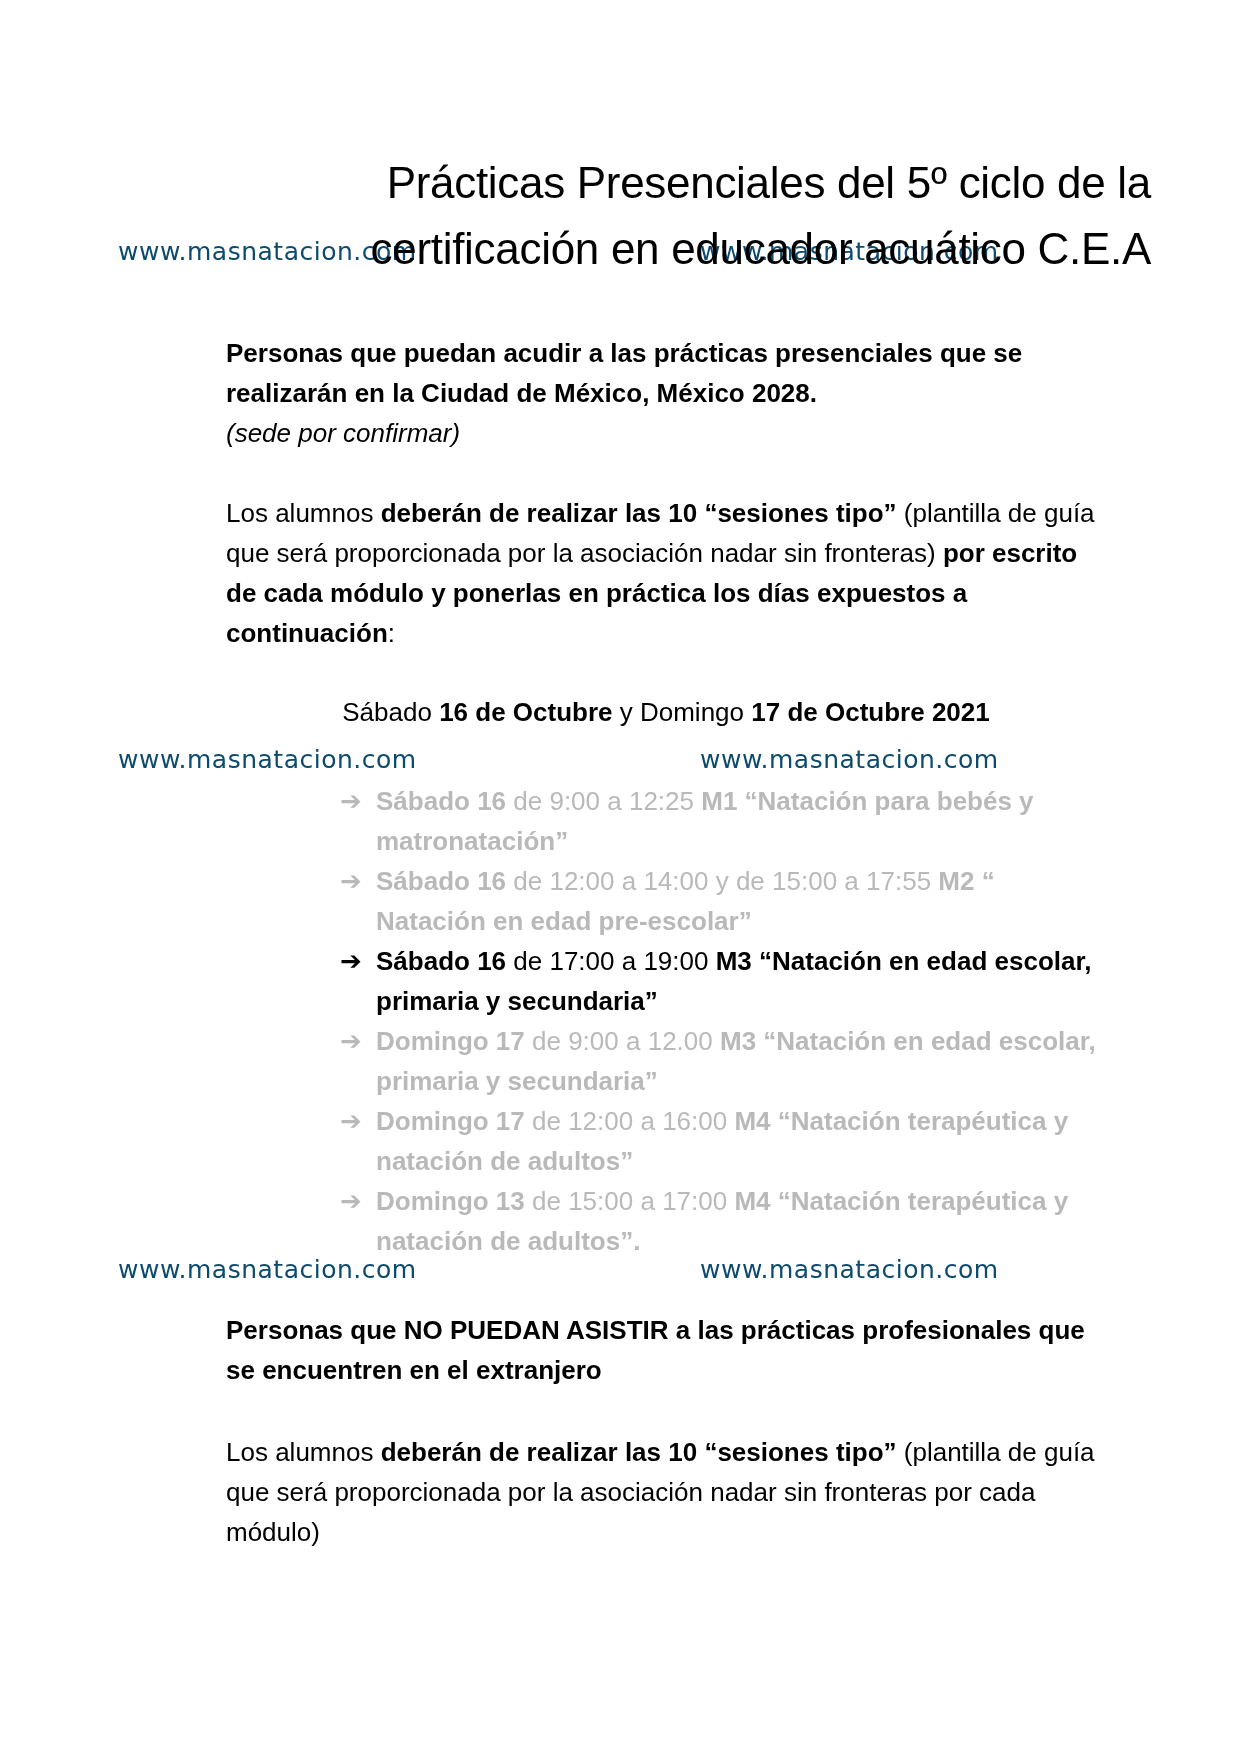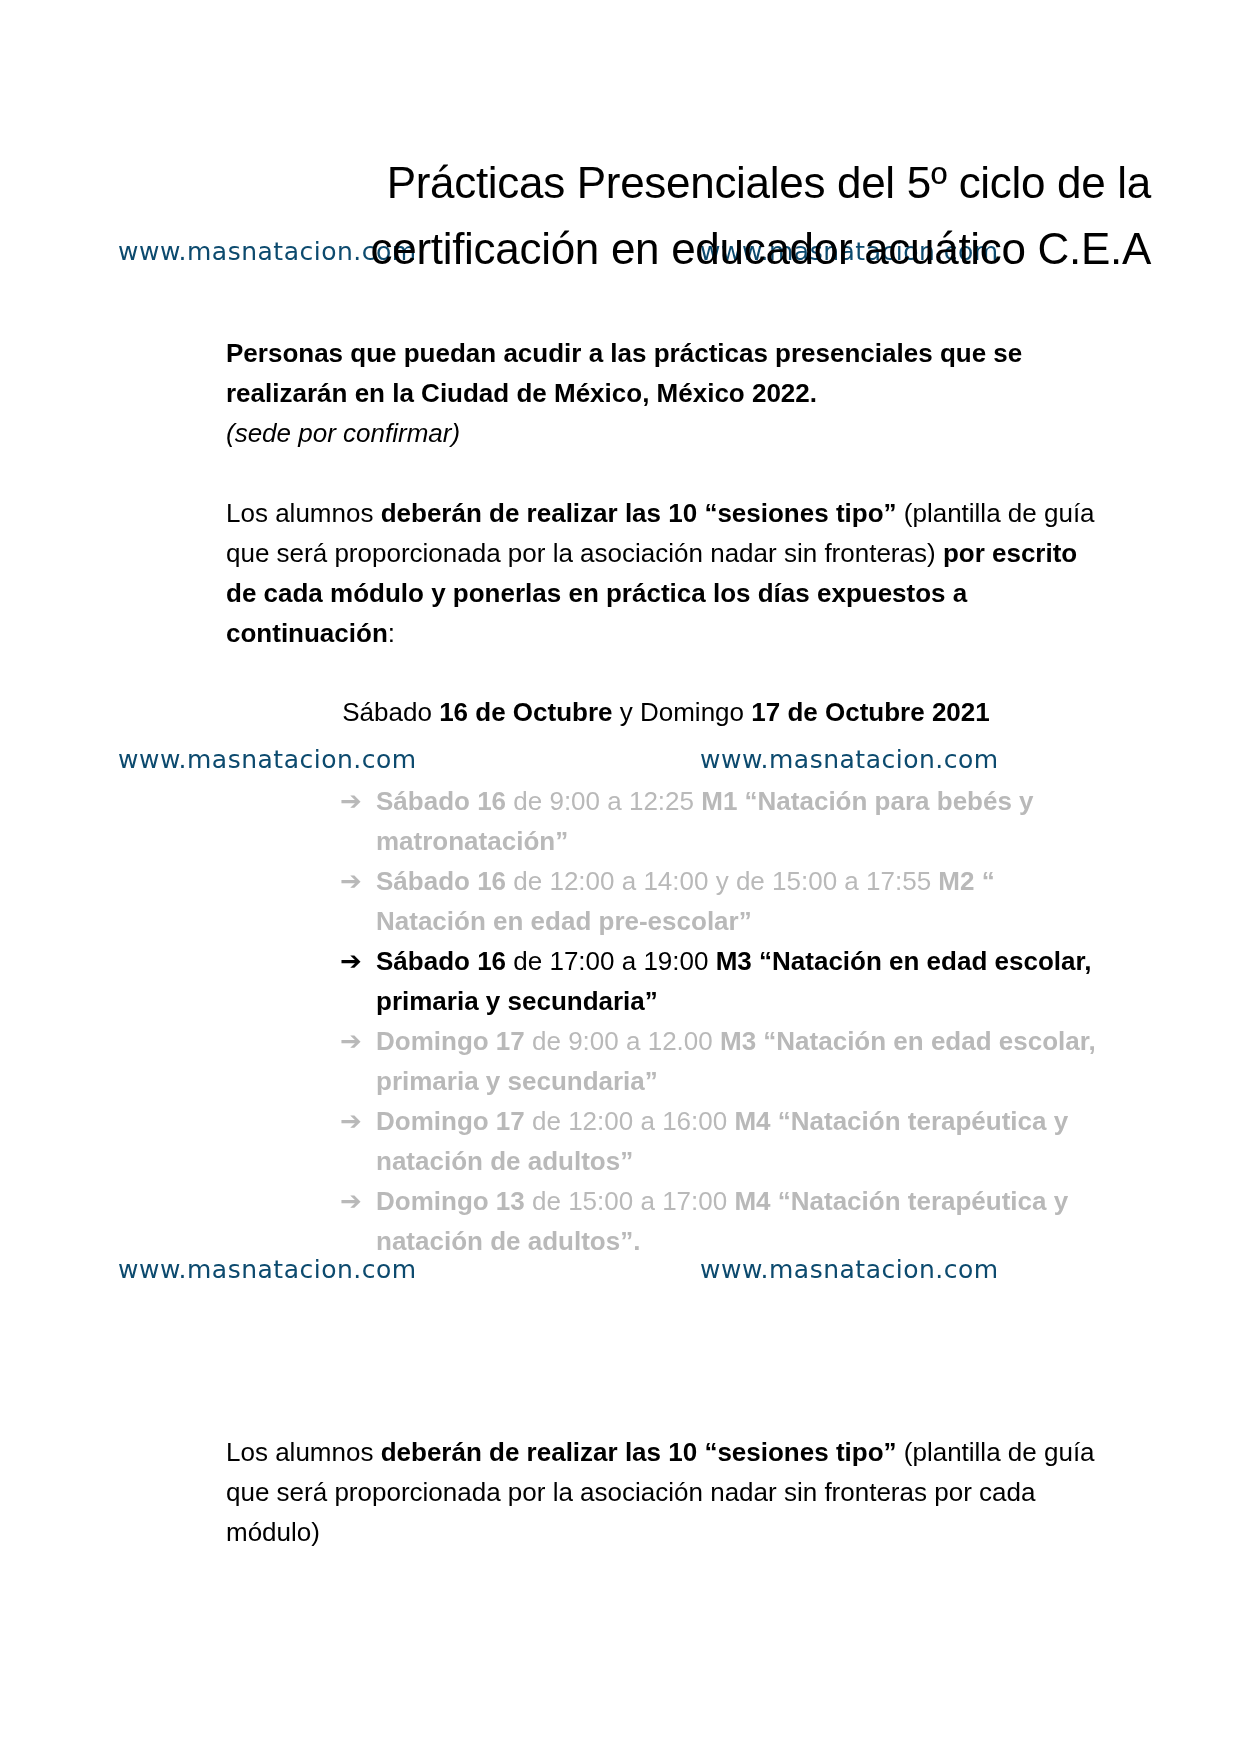--- a/index.html
+++ b/index.html
@@ -91,21 +91,21 @@
   <div class="watermark" style="left:118px; top:1255px;">www.masnatacion.com</div>
   <div class="watermark" style="left:700px; top:1255px;">www.masnatacion.com</div>
 
   <h1 class="title">
     <span>Prácticas Presenciales del 5º ciclo de la</span><br>
     <span>certificación en educador acuático C.E.A</span>
   </h1>
 
   <p class="block" style="top:333px;">
     <span class="b">Personas que puedan acudir a las prácticas presenciales que se</span><br>
-    <span class="b">realizarán en la Ciudad de México, México 2022.</span><br>
+    <span class="b">realizarán en la Ciudad de México, México 2028.</span><br>
     <span class="i">(sede por confirmar)</span>
   </p>
 
   <p class="block" style="top:493px;">
     <span>Los alumnos </span><span class="b">deberán de realizar las 10 “sesiones tipo”</span><span> (plantilla de guía que será proporcionada por la asociación nadar sin fronteras) </span><span class="b">por escrito de cada módulo y ponerlas en práctica los días expuestos a continuación</span><span>:</span>
   </p>
 
   <p class="block" style="top:692px;text-align:center;">
     <span>Sábado </span><span class="b">16 de Octubre</span><span> y Domingo </span><span class="b">17 de Octubre 2021</span>
   </p>
@@ -124,18 +124,19 @@
       <span class="arrow">➔</span><span class="b">Domingo 17</span><span> de 9:00 a 12.00 </span><span class="b">M3 “Natación en edad escolar, primaria y secundaria”</span>
     </li>
     <li class="faded">
       <span class="arrow">➔</span><span class="b">Domingo 17</span><span> de 12:00 a 16:00 </span><span class="b">M4 “Natación terapéutica y natación de adultos”</span>
     </li>
     <li class="faded">
       <span class="arrow">➔</span><span class="b"> Domingo 13</span><span> de 15:00 a 17:00 </span><span class="b">M4 “Natación terapéutica y natación de adultos”.</span>
     </li>
   </ul>
 
+  <p class="block b" style="top:1310px;">Personas que NO PUEDAN ASISTIR a las prácticas profesionales que se encuentren en el extranjero</p>
 
   <p class="block" style="top:1432px;">
     <span>Los alumnos </span><span class="b">deberán de realizar las 10 “sesiones tipo”</span><span> (plantilla de guía que será proporcionada por la asociación nadar sin fronteras por cada módulo)</span>
   </p>
 
 </div>
 
 </body></html>

